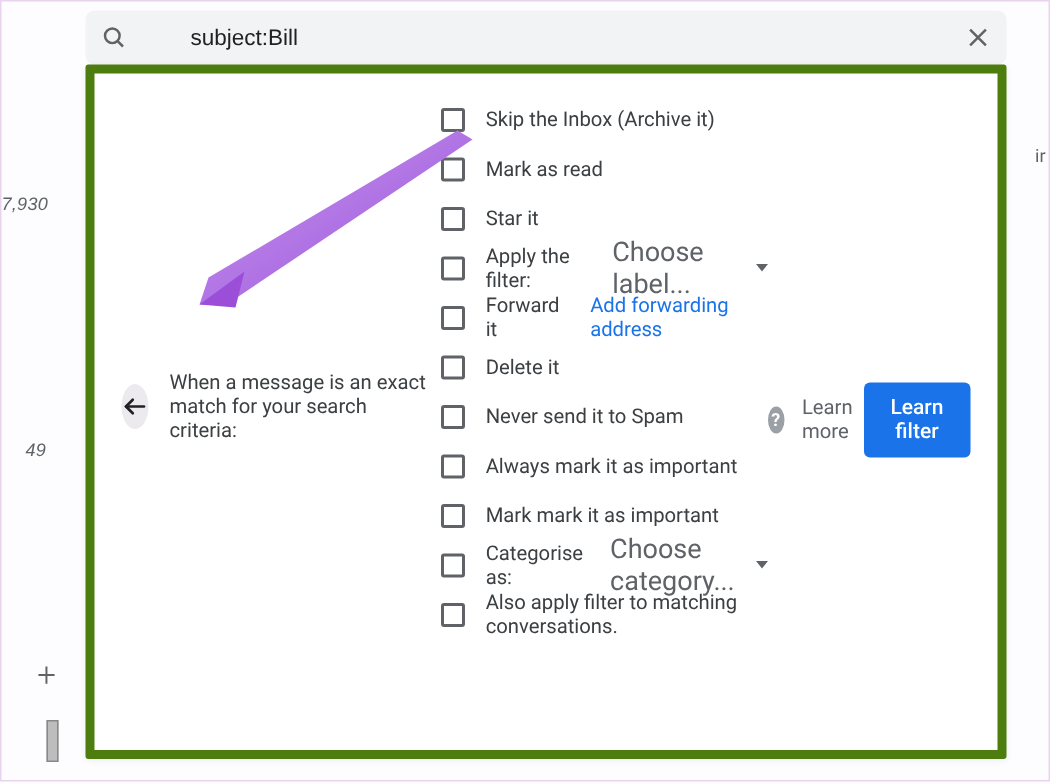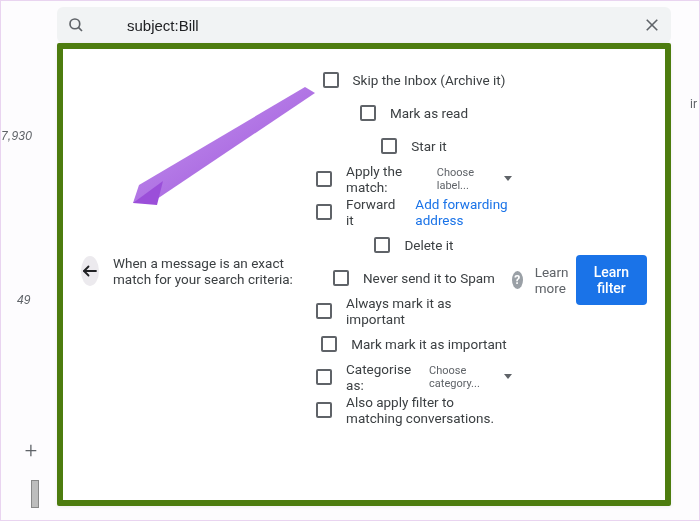--- a/index.html
+++ b/index.html
@@ -88,44 +88,43 @@
       display: flex; align-items: center; justify-content: center;
       cursor: pointer;
       color: #202124;
     }
     .header-text { font-size: 13.5px; color: #3c4043; }
     .options {
       flex: 1;
       display: flex; flex-direction: column;
       padding-left: 2px;
       gap: 0;
-      align-items: center;
     }
     .opt-row {
       display: flex; align-items: center;
       height: 33px;
       gap: 14px;
       padding-left: 2px;
     }
     .chk {
       width: 16px; height: 16px;
       border: 2px solid #5f6368;
       border-radius: 2px;
       background: #fff;
       flex-shrink: 0;
       cursor: pointer;
     }
     .opt-label {
       font-size: 13.5px;
       color: #3c4043;
     }
     .dd {
-      display: inline-flex; align-items: center; gap: 18px;
-      color: #5f6368;
-      font-size: 11px;
+      display: inline-flex; align-items: center; gap: 8px;
+      color: #5f6368;
+      font-size: 18px;
       margin-left: 4px;
       cursor: pointer;
     }
     .dd .caret {
       width: 0; height: 0;
       border-left: 4px solid transparent;
       border-right: 4px solid transparent;
       border-top: 5px solid #5f6368;
       margin-left: 6px;
     }
@@ -217,21 +216,21 @@
       <span class="opt-label">Mark as read</span>
     </div>
 
     <div class="opt-row">
       <div class="chk"></div>
       <span class="opt-label">Star it</span>
     </div>
 
     <div class="opt-row">
       <div class="chk"></div>
-      <span class="opt-label">Apply the match:</span>
+      <span class="opt-label">Apply the filter:</span>
       <span class="dd">
         <span>Choose label...</span>
         <span class="caret"></span>
       </span>
     </div>
 
     <div class="opt-row">
       <div class="chk"></div>
       <span class="opt-label">Forward it</span>
       <span class="link">Add forwarding address</span>

